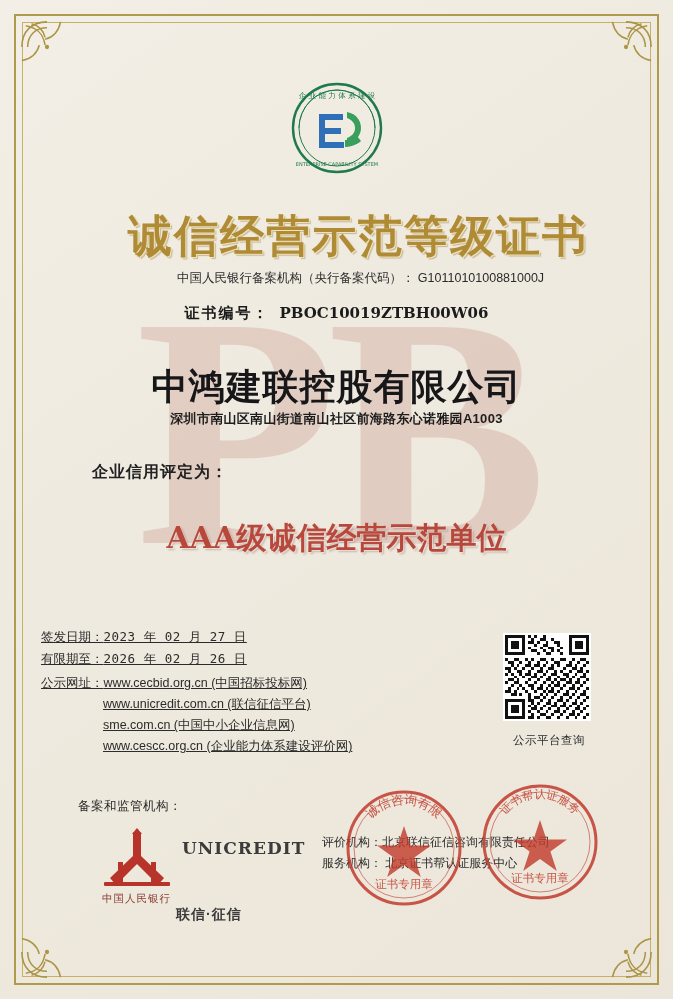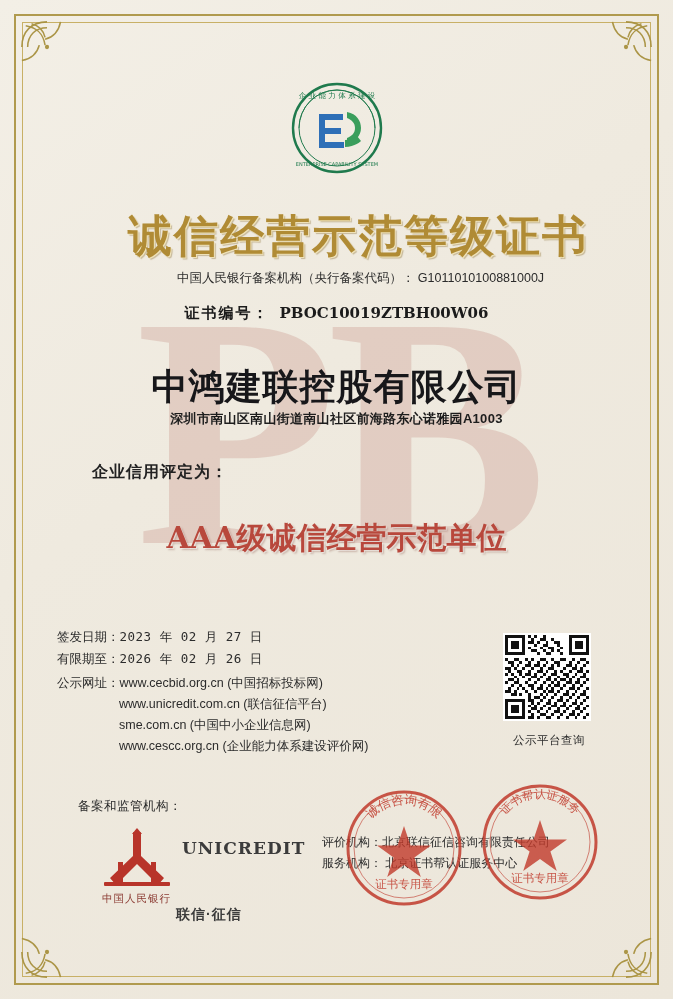--- a/index.html
+++ b/index.html
@@ -119,24 +119,25 @@
     font-family:"DejaVu Serif", serif;
     font-size:30px;
     font-weight:bold;
     color:#b8483c;
     letter-spacing:0px;
     text-shadow:1px 1px 0 rgba(255,255,255,.45), 2px 2px 2px rgba(100,30,20,.25);
   }
 
   
   .info{
-    position:absolute;left:57px;top:626px;
+    position:absolute;left:41px;top:626px;
     font-size:12.5px;
     color:#2c2c2c;
     line-height:22px;
+    text-decoration:underline;
   }
   .info .row{white-space:nowrap;}
   .info .mono{font-family:"DejaVu Sans Mono", monospace;letter-spacing:.5px;}
   .info .lnk{color:#2b2b2b;}
   .info .url-block{margin-top:2px;}
   .info .url-line{line-height:21px;}
 
   
   .qr-wrap{
     position:absolute;right:78px;top:633px;

